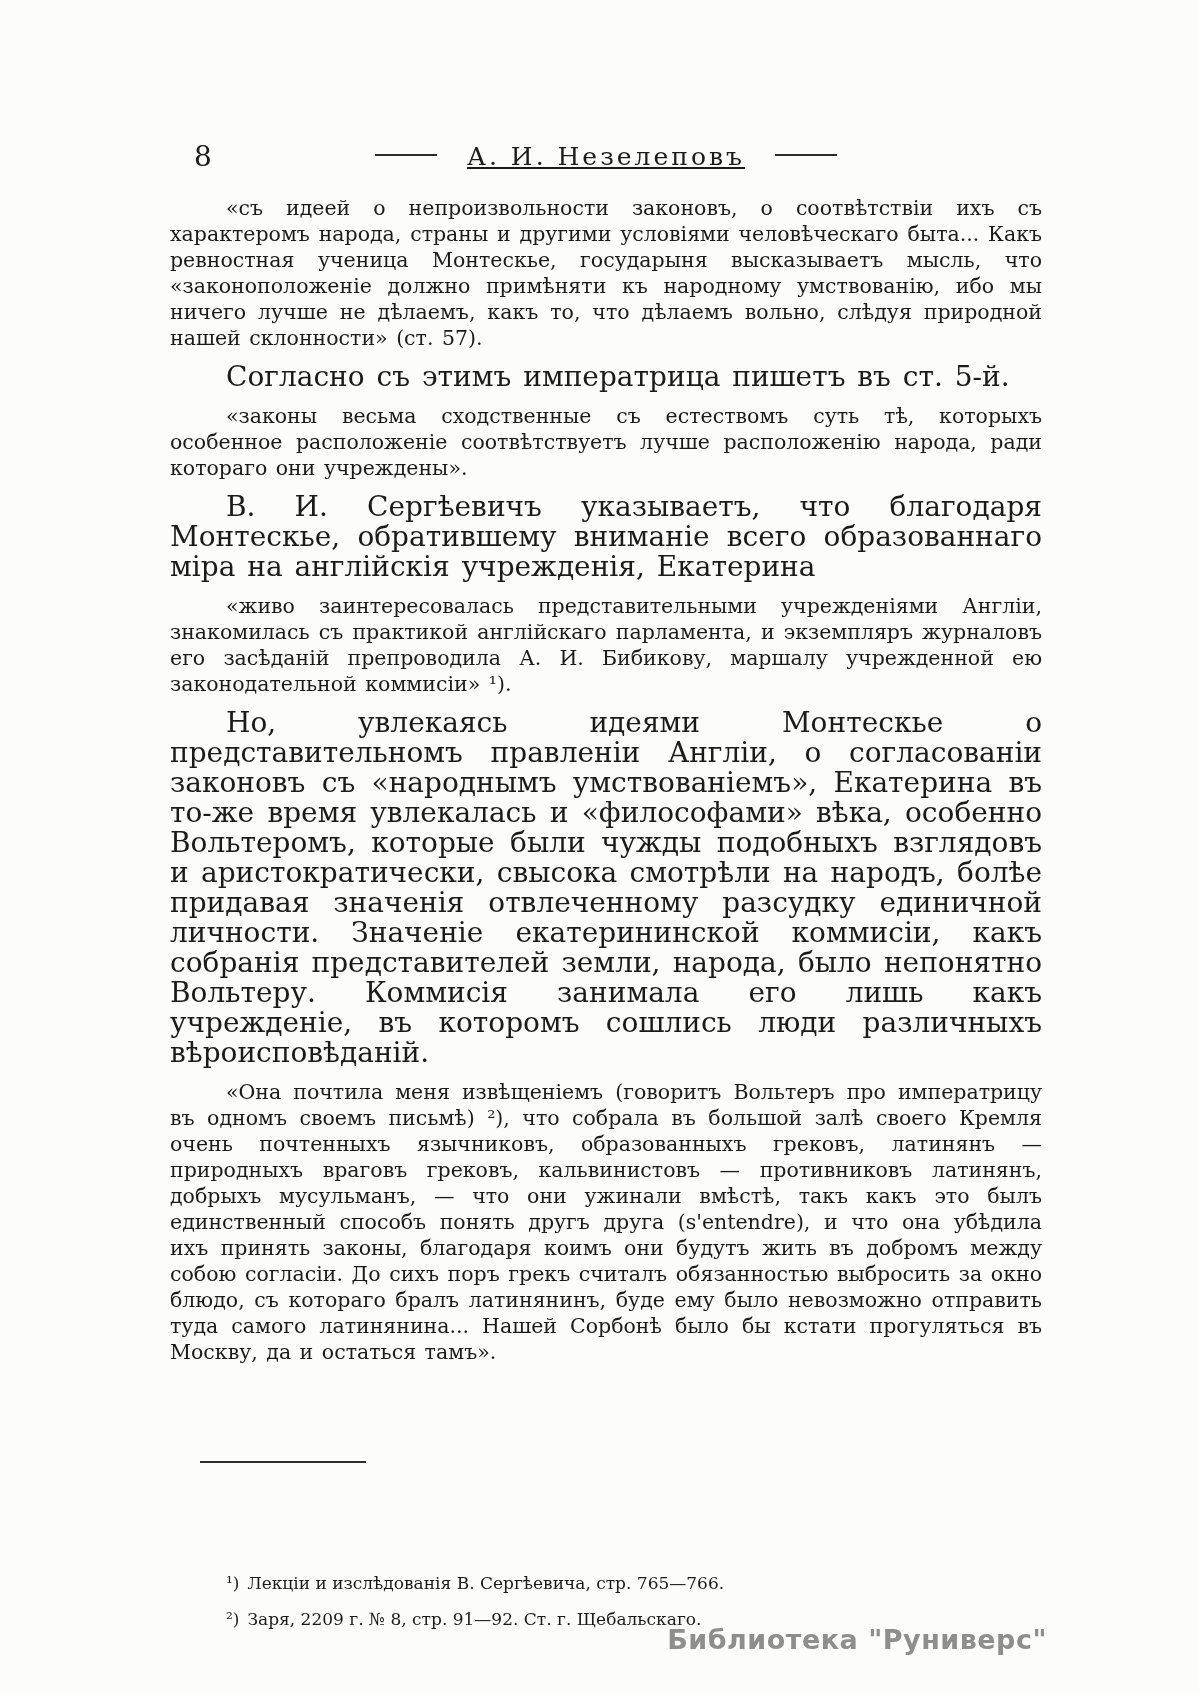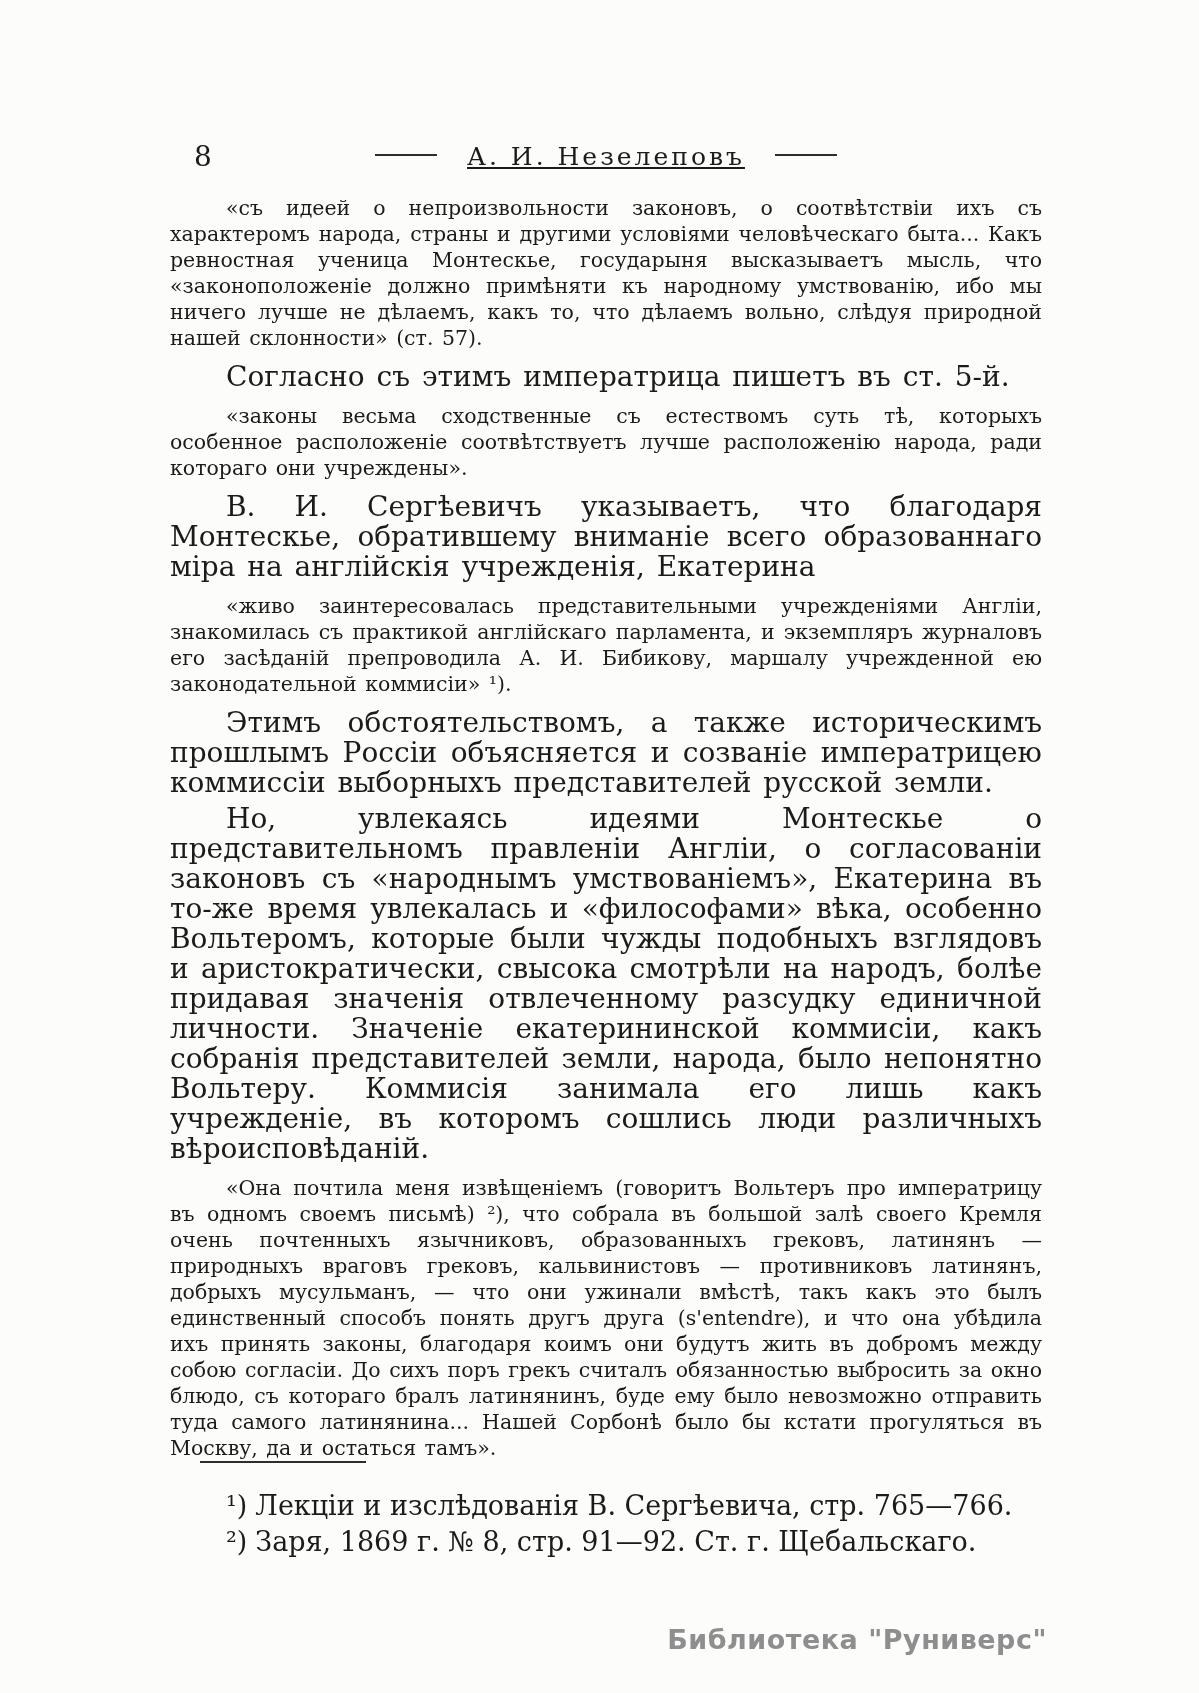--- a/index.html
+++ b/index.html
@@ -60,22 +60,22 @@
 
   
   .footnote-rule {
     position: absolute;
     top: 1461px; left: 200px;
     width: 166px; height: 0;
     border-top: 2px solid #2d2d2d;
   }
   .footnotes {
     position: absolute;
-    top: 1488px; left: 170px; width: 872px;
-    font-size: 27px;
+    top: 1565px; left: 170px; width: 872px;
+    font-size: 17px;
     line-height: 36px;
   }
   .footnote { text-indent: 56px; white-space: nowrap; }
   .footnote .fn-marker { margin-right: 8px; }
 
   
   .watermark {
     position: absolute;
     top: 1624px; right: 152px;
     font-family: "DejaVu Sans", "Liberation Sans", sans-serif;
@@ -94,29 +94,28 @@
     <span class="header-rule"></span><span class="title-text">А. И. Незелеповъ</span><span class="header-rule"></span>
   </div>
 </header>
 
 <main class="text-block">
   <p class="quote">«съ идеей о непроизвольности законовъ, о соотвѣтствіи ихъ съ характеромъ народа, страны и другими условіями человѣческаго быта... Какъ ревностная ученица Монтескье, государыня высказываетъ мысль, что «законоположеніе должно примѣняти къ народному умствованію, ибо мы ничего лучше не дѣлаемъ, какъ то, что дѣлаемъ вольно, слѣдуя природной нашей склонности» (ст. 57).</p>
   <p class="main">Согласно съ этимъ императрица пишетъ въ ст. 5-й.</p>
   <p class="quote">«законы весьма сходственные съ естествомъ суть тѣ, которыхъ особенное расположеніе соотвѣтствуетъ лучше расположенію народа, ради котораго они учреждены».</p>
   <p class="main">В. И. Сергѣевичъ указываетъ, что благодаря Монтескье, обратившему вниманіе всего образованнаго міра на англійскія учрежденія, Екатерина</p>
   <p class="quote">«живо заинтересовалась представительными учрежденіями Англіи, знакомилась съ практикой англійскаго парламента, и экземпляръ журналовъ его засѣданій препроводила А. И. Бибикову, маршалу учрежденной ею законодательной коммисіи» ¹).</p>
-  <p class="main">Этимъ обстоятельствомъ, а также историческимъ прошлымъ Россіи объясняется и созваніе императрицею коммиссіи выборныхъ представителей русской земли.</p>
   <p class="main">Но, увлекаясь идеями Монтескье о представительномъ правленіи Англіи, о согласованіи законовъ съ «народнымъ умствованіемъ», Екатерина въ то-же время увлекалась и «философами» вѣка, особенно Вольтеромъ, которые были чужды подобныхъ взглядовъ и аристократически, свысока смотрѣли на народъ, болѣе придавая значенія отвлеченному разсудку единичной личности. Значеніе екатерининской коммисіи, какъ собранія представителей земли, народа, было непонятно Вольтеру. Коммисія занимала его лишь какъ учрежденіе, въ которомъ сошлись люди различныхъ вѣроисповѣданій.</p>
   <p class="quote">«Она почтила меня извѣщеніемъ (говоритъ Вольтеръ про императрицу въ одномъ своемъ письмѣ) ²), что собрала въ большой залѣ своего Кремля очень почтенныхъ язычниковъ, образованныхъ грековъ, латинянъ — природныхъ враговъ грековъ, кальвинистовъ — противниковъ латинянъ, добрыхъ мусульманъ, — что они ужинали вмѣстѣ, такъ какъ это былъ единственный способъ понять другъ друга (s'entendre), и что она убѣдила ихъ принять законы, благодаря коимъ они будутъ жить въ добромъ между собою согласіи. До сихъ поръ грекъ считалъ обязанностью выбросить за окно блюдо, съ котораго бралъ латинянинъ, буде ему было невозможно отправить туда самого латинянина... Нашей Сорбонѣ было бы кстати прогуляться въ Москву, да и остаться тамъ».</p>
 </main>
 
 <div class="footnote-rule"></div>
 
 <footer class="footnotes">
   <div class="footnote">
     <span class="fn-marker">¹)</span><span class="fn-text">Лекціи и изслѣдованія В. Сергѣевича, стр. 765—766.</span>
   </div>
   <div class="footnote">
-    <span class="fn-marker">²)</span><span class="fn-text">Заря, 1869 г. № 8, стр. 91—92. Ст. г. Щебальскаго.</span>
+    <span class="fn-marker">²)</span><span class="fn-text">Заря, 2209 г. № 8, стр. 91—92. Ст. г. Щебальскаго.</span>
   </div>
 </footer>
 
 <div class="watermark">Библиотека "Руниверс"</div>
 
 </body></html>

